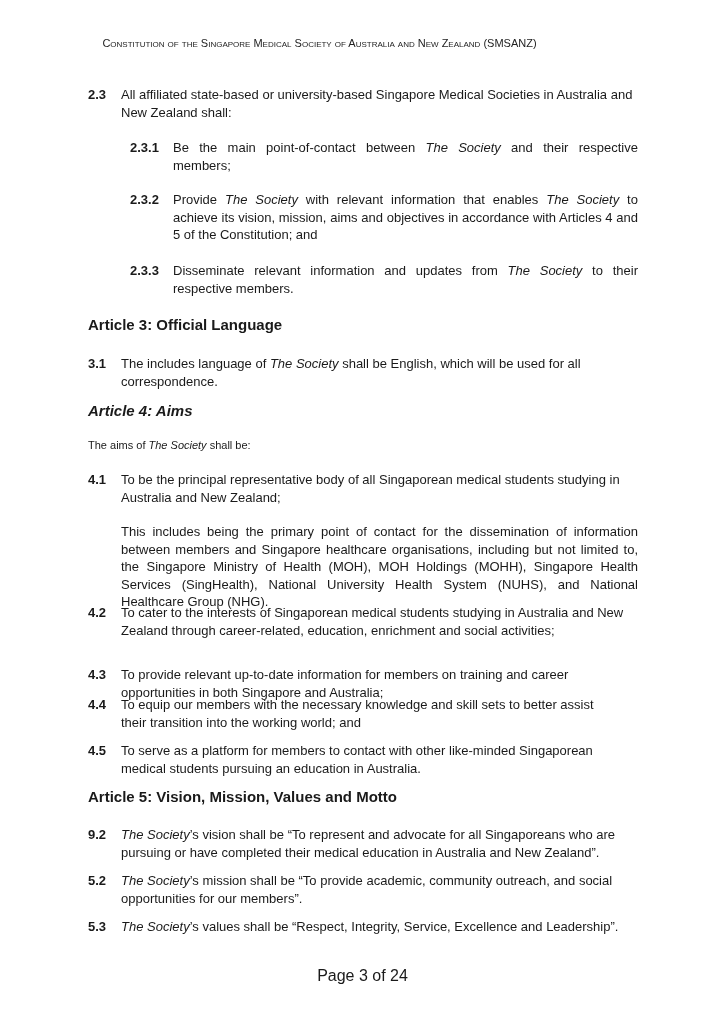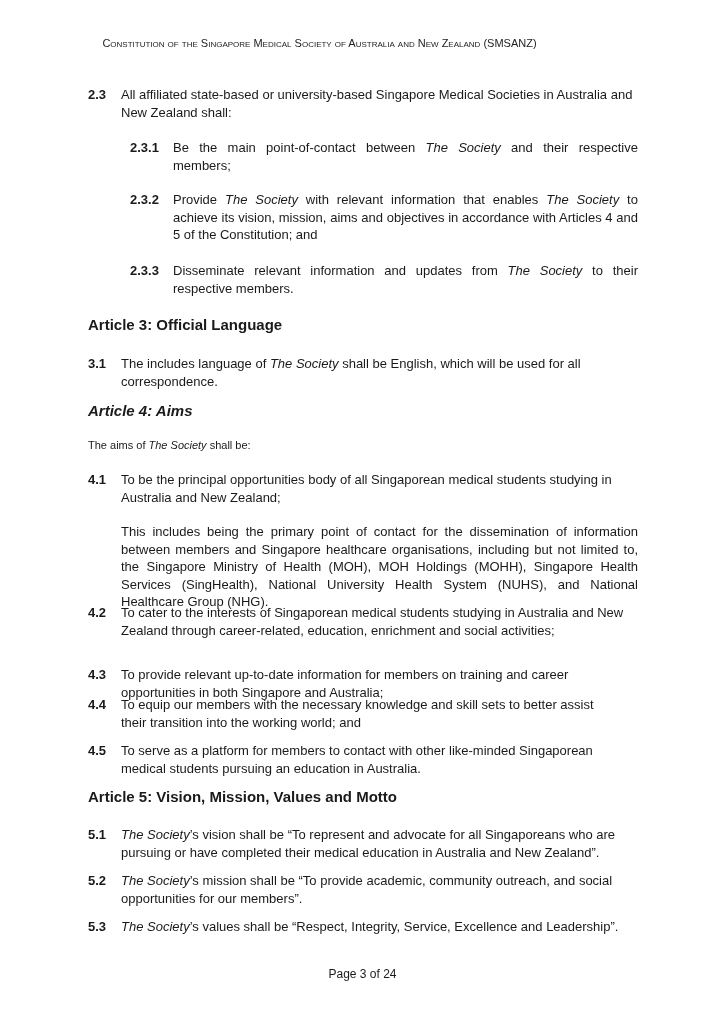--- a/index.html
+++ b/index.html
@@ -27,21 +27,21 @@
   .sub .text { margin-left: 43px; text-align: justify; }
   .justify { text-align: justify; }
   .heading {
     position: absolute; left: 88px; font-size: 15px; font-weight: bold;
   }
   .para {
     position: absolute; left: 88px; font-size: 11px; line-height: 17.5px;
   }
   .footer {
     position: absolute; top: 967px; left: 0; width: 725px; text-align: center;
-    font-size: 12px;
+    font-size: 16px;
   }
   i { font-style: italic; }
 </style>
 </head>
 <body>
 
 <div class="header">
   <span style="font-variant: small-caps;">Constitution of the Singapore Medical Society of Australia and New Zealand (SMSANZ)</span>
 </div>
 
@@ -71,21 +71,21 @@
   <span class="num">3.1</span>
   <div class="text"><span>The includes language of </span><i>The Society</i><span> shall be English, which will be used for all correspondence.</span></div>
 </div>
 
 <div class="heading" style="top:402px;font-style:italic;">Article 4: Aims</div>
 
 <div class="para" style="top:437px;"><span>The aims of </span><i>The Society</i><span> shall be:</span></div>
 
 <div class="clause" style="top:471px;">
   <span class="num">4.1</span>
-  <div class="text">To be the principal opportunities body of all Singaporean medical students studying in Australia and New Zealand;</div>
+  <div class="text">To be the principal representative body of all Singaporean medical students studying in Australia and New Zealand;</div>
   <div class="text justify" style="margin-top:17px;">This includes being the primary point of contact for the dissemination of information between members and Singapore healthcare organisations, including but not limited to, the Singapore Ministry of Health (MOH), MOH Holdings (MOHH), Singapore Health Services (SingHealth), National University Health System (NUHS), and National Healthcare Group (NHG).</div>
 </div>
 
 <div class="clause" style="top:604px;">
   <span class="num">4.2</span>
   <div class="text">To cater to the interests of Singaporean medical students studying in Australia and New Zealand through career-related, education, enrichment and social activities;</div>
 </div>
 
 <div class="clause" style="top:666px; width:520px;">
   <span class="num">4.3</span>
@@ -98,21 +98,21 @@
 </div>
 
 <div class="clause" style="top:742px;">
   <span class="num">4.5</span>
   <div class="text">To serve as a platform for members to contact with other like-minded Singaporean medical students pursuing an education in Australia.</div>
 </div>
 
 <div class="heading" style="top:788px;">Article 5: Vision, Mission, Values and Motto</div>
 
 <div class="clause" style="top:826px;">
-  <span class="num">5.1</span>
+  <span class="num">9.2</span>
   <div class="text"><i>The Society</i><span>’s vision shall be “To represent and advocate for all Singaporeans who are pursuing or have completed their medical education in Australia and New Zealand”.</span></div>
 </div>
 
 <div class="clause" style="top:872px;">
   <span class="num">5.2</span>
   <div class="text"><i>The Society</i><span>’s mission shall be “To provide academic, community outreach, and social opportunities for our members”.</span></div>
 </div>
 
 <div class="clause" style="top:918px; width:560px;">
   <span class="num">5.3</span>

